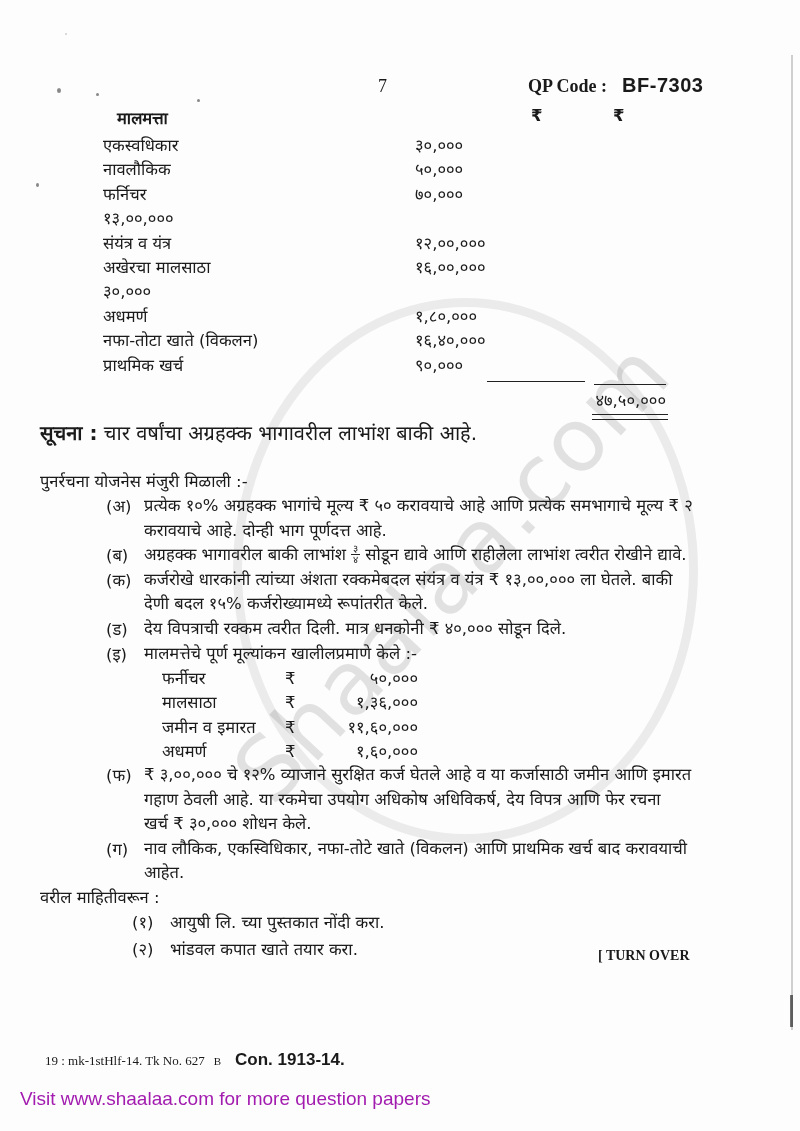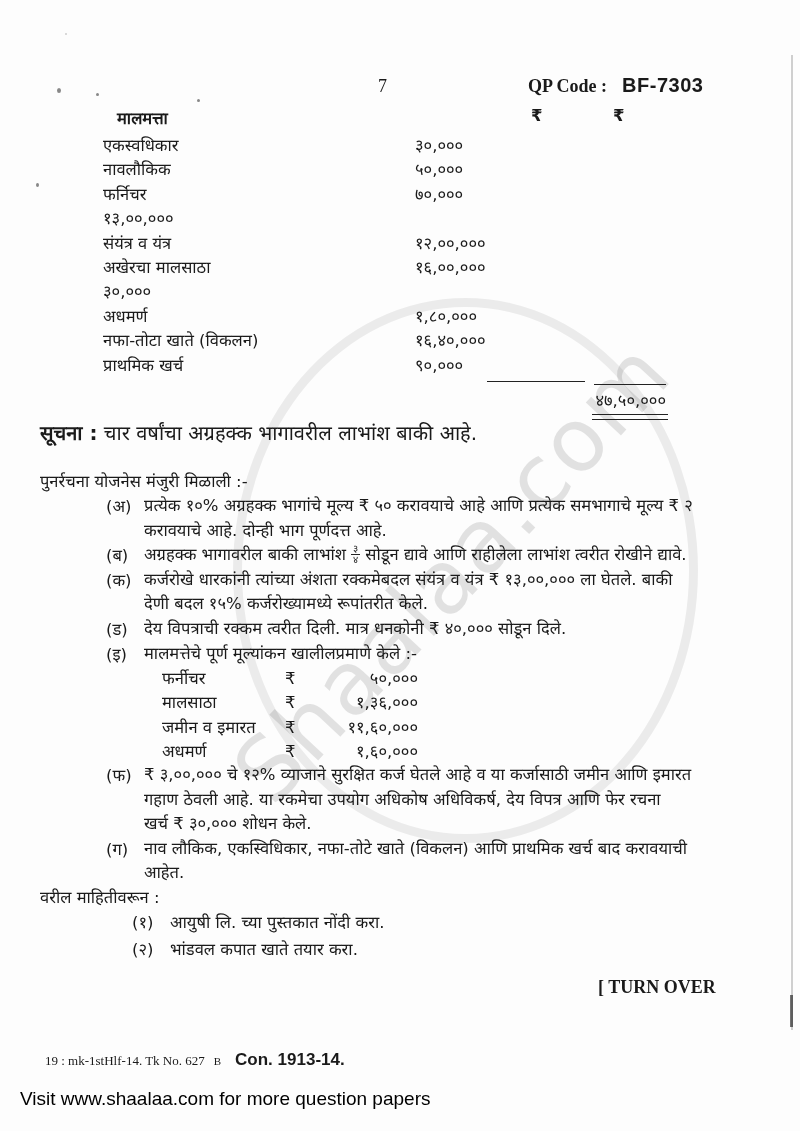--- a/index.html
+++ b/index.html
@@ -45,28 +45,28 @@
   .frac{display:inline-block;text-align:center;font-size:10px;line-height:10px;vertical-align:-3px;margin:0 5px;}
   .frac .fn{display:block;border-bottom:1px solid #222;padding:0 2px;}
   .frac .fd{display:block;padding:0 2px;}
   .rev{margin-left:162px;}
   .revrow{display:grid;grid-template-columns:123px 30px 103px;height:24.2px;align-items:baseline;}
   .revrow .ramt{text-align:right;white-space:nowrap;}
   .req-head{margin-left:40px;line-height:24.6px;white-space:nowrap;}
   .req-item{display:flex;margin-left:132px;line-height:26.5px;white-space:nowrap;}
   .req-item .mk{width:38px;flex:none;}
   
-  .turnover{position:absolute;left:598px;top:977px;font-family:"Liberation Serif",serif;
-            font-weight:bold;font-size:18px;white-space:nowrap;}
+  .turnover{position:absolute;left:598px;top:948px;font-family:"Liberation Serif",serif;
+            font-weight:bold;font-size:14px;white-space:nowrap;}
   .imprint{position:absolute;left:45px;top:1050px;display:flex;align-items:baseline;white-space:nowrap;}
   .imp-sm{font-family:"Liberation Serif",serif;font-size:13px;}
   .imp-b{font-family:"Liberation Serif",serif;font-size:11px;margin-left:9px;}
   .imp-con{font-family:"Liberation Sans",sans-serif;font-weight:bold;font-size:17px;margin-left:14px;}
   .caption{position:absolute;left:20px;top:1088px;font-family:"Liberation Sans",sans-serif;
-           font-size:19px;color:#000000;white-space:nowrap;}
+           font-size:19px;color:#a21caf;white-space:nowrap;}
 </style>
 </head>
 <body>
 
 <div class="page">
 
   <div class="wm-ring"></div>
   <div class="wm-text">Shaalaa.com</div>
 
   <div class="speck" style="left:57px;top:88px;width:4px;height:5px;"></div>

